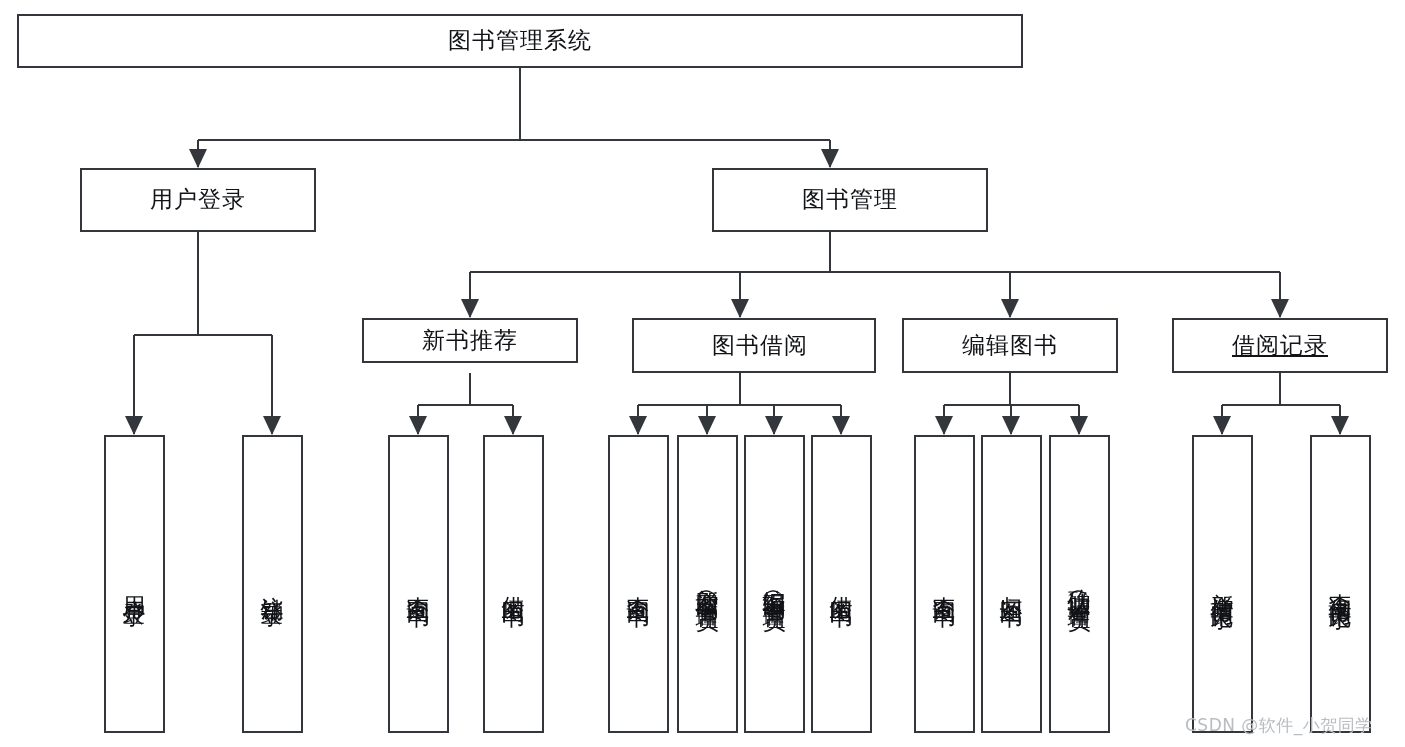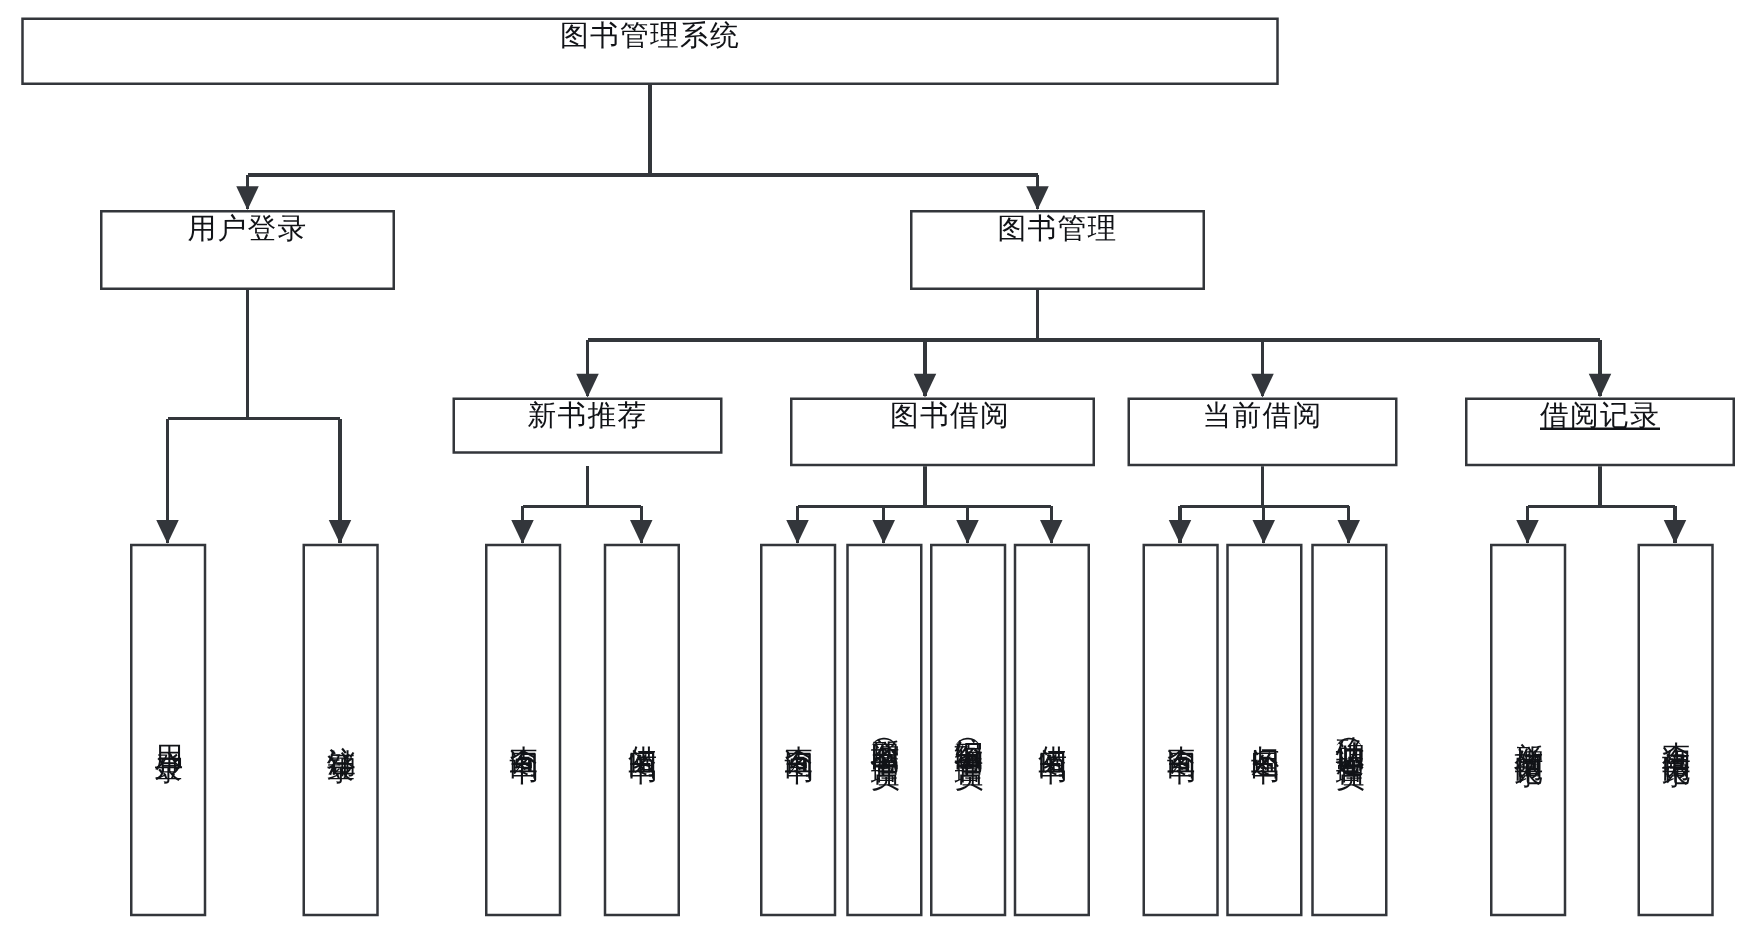--- a/index.html
+++ b/index.html
@@ -25,20 +25,21 @@
     width: 1405px;
     height: 747px;
     pointer-events: none;
   }
   .node {
     position: absolute;
     box-sizing: border-box;
     background: #ffffff;
     border: 2.5px solid #33363b;
     display: flex;
+    align-items: center;
     justify-content: center;
     color: #111317;
     z-index: 2;
   }
   .node.horiz {
     font-size: 23px;
     letter-spacing: 1px;
     line-height: 1.2;
   }
   .node.root {
@@ -132,31 +133,31 @@
     </svg>
 
   <div class="node root horiz" style="left: 17px; top: 14px; width: 1006px; height: 54px;">
     <span>图书管理系统</span>
   </div>
 
   <div id="node-host">
       <div class="node horiz" style="left: 80px; top: 168px; width: 236px; height: 64px;">
         <span>用户登录</span>
       </div>
-      <div class="node horiz" style="left: 728px; top: 168px; width: 236px; height: 64px;">
+      <div class="node horiz" style="left: 712px; top: 168px; width: 276px; height: 64px;">
         <span>图书管理</span>
       </div>
       <div class="node horiz" style="left: 362px; top: 318px; width: 216px; height: 45px;">
         <span>新书推荐</span>
       </div>
       <div class="node horiz" style="left: 632px; top: 318px; width: 244px; height: 55px; padding-left: 12px;">
         <span>图书借阅</span>
       </div>
       <div class="node horiz" style="left: 902px; top: 318px; width: 216px; height: 55px;">
-        <span>当前借阅</span>
+        <span>编辑图书</span>
       </div>
       <div class="node horiz" style="left: 1172px; top: 318px; width: 216px; height: 55px; text-decoration: underline;">
         <span>借阅记录</span>
       </div>
       <div class="node vert" style="left: 104px; top: 435px; width: 61px; height: 298px;">
         <span class="vlabel">用户登录</span>
       </div>
       <div class="node vert" style="left: 242px; top: 435px; width: 61px; height: 298px;">
         <span class="vlabel">注销登录</span>
       </div>
@@ -188,13 +189,14 @@
         <span class="vlabel">确认归还（管理员）</span>
       </div>
       <div class="node vert" style="left: 1192px; top: 435px; width: 61px; height: 298px;">
         <span class="vlabel">新增借阅记录</span>
       </div>
       <div class="node vert" style="left: 1310px; top: 435px; width: 61px; height: 298px;">
         <span class="vlabel">查询借阅记录</span>
       </div>
     </div>
 
+  <div class="watermark" style="left:1185px; top:714px;">CSDN @软件_小贺同学</div>
 </div>
 
 </body></html>

